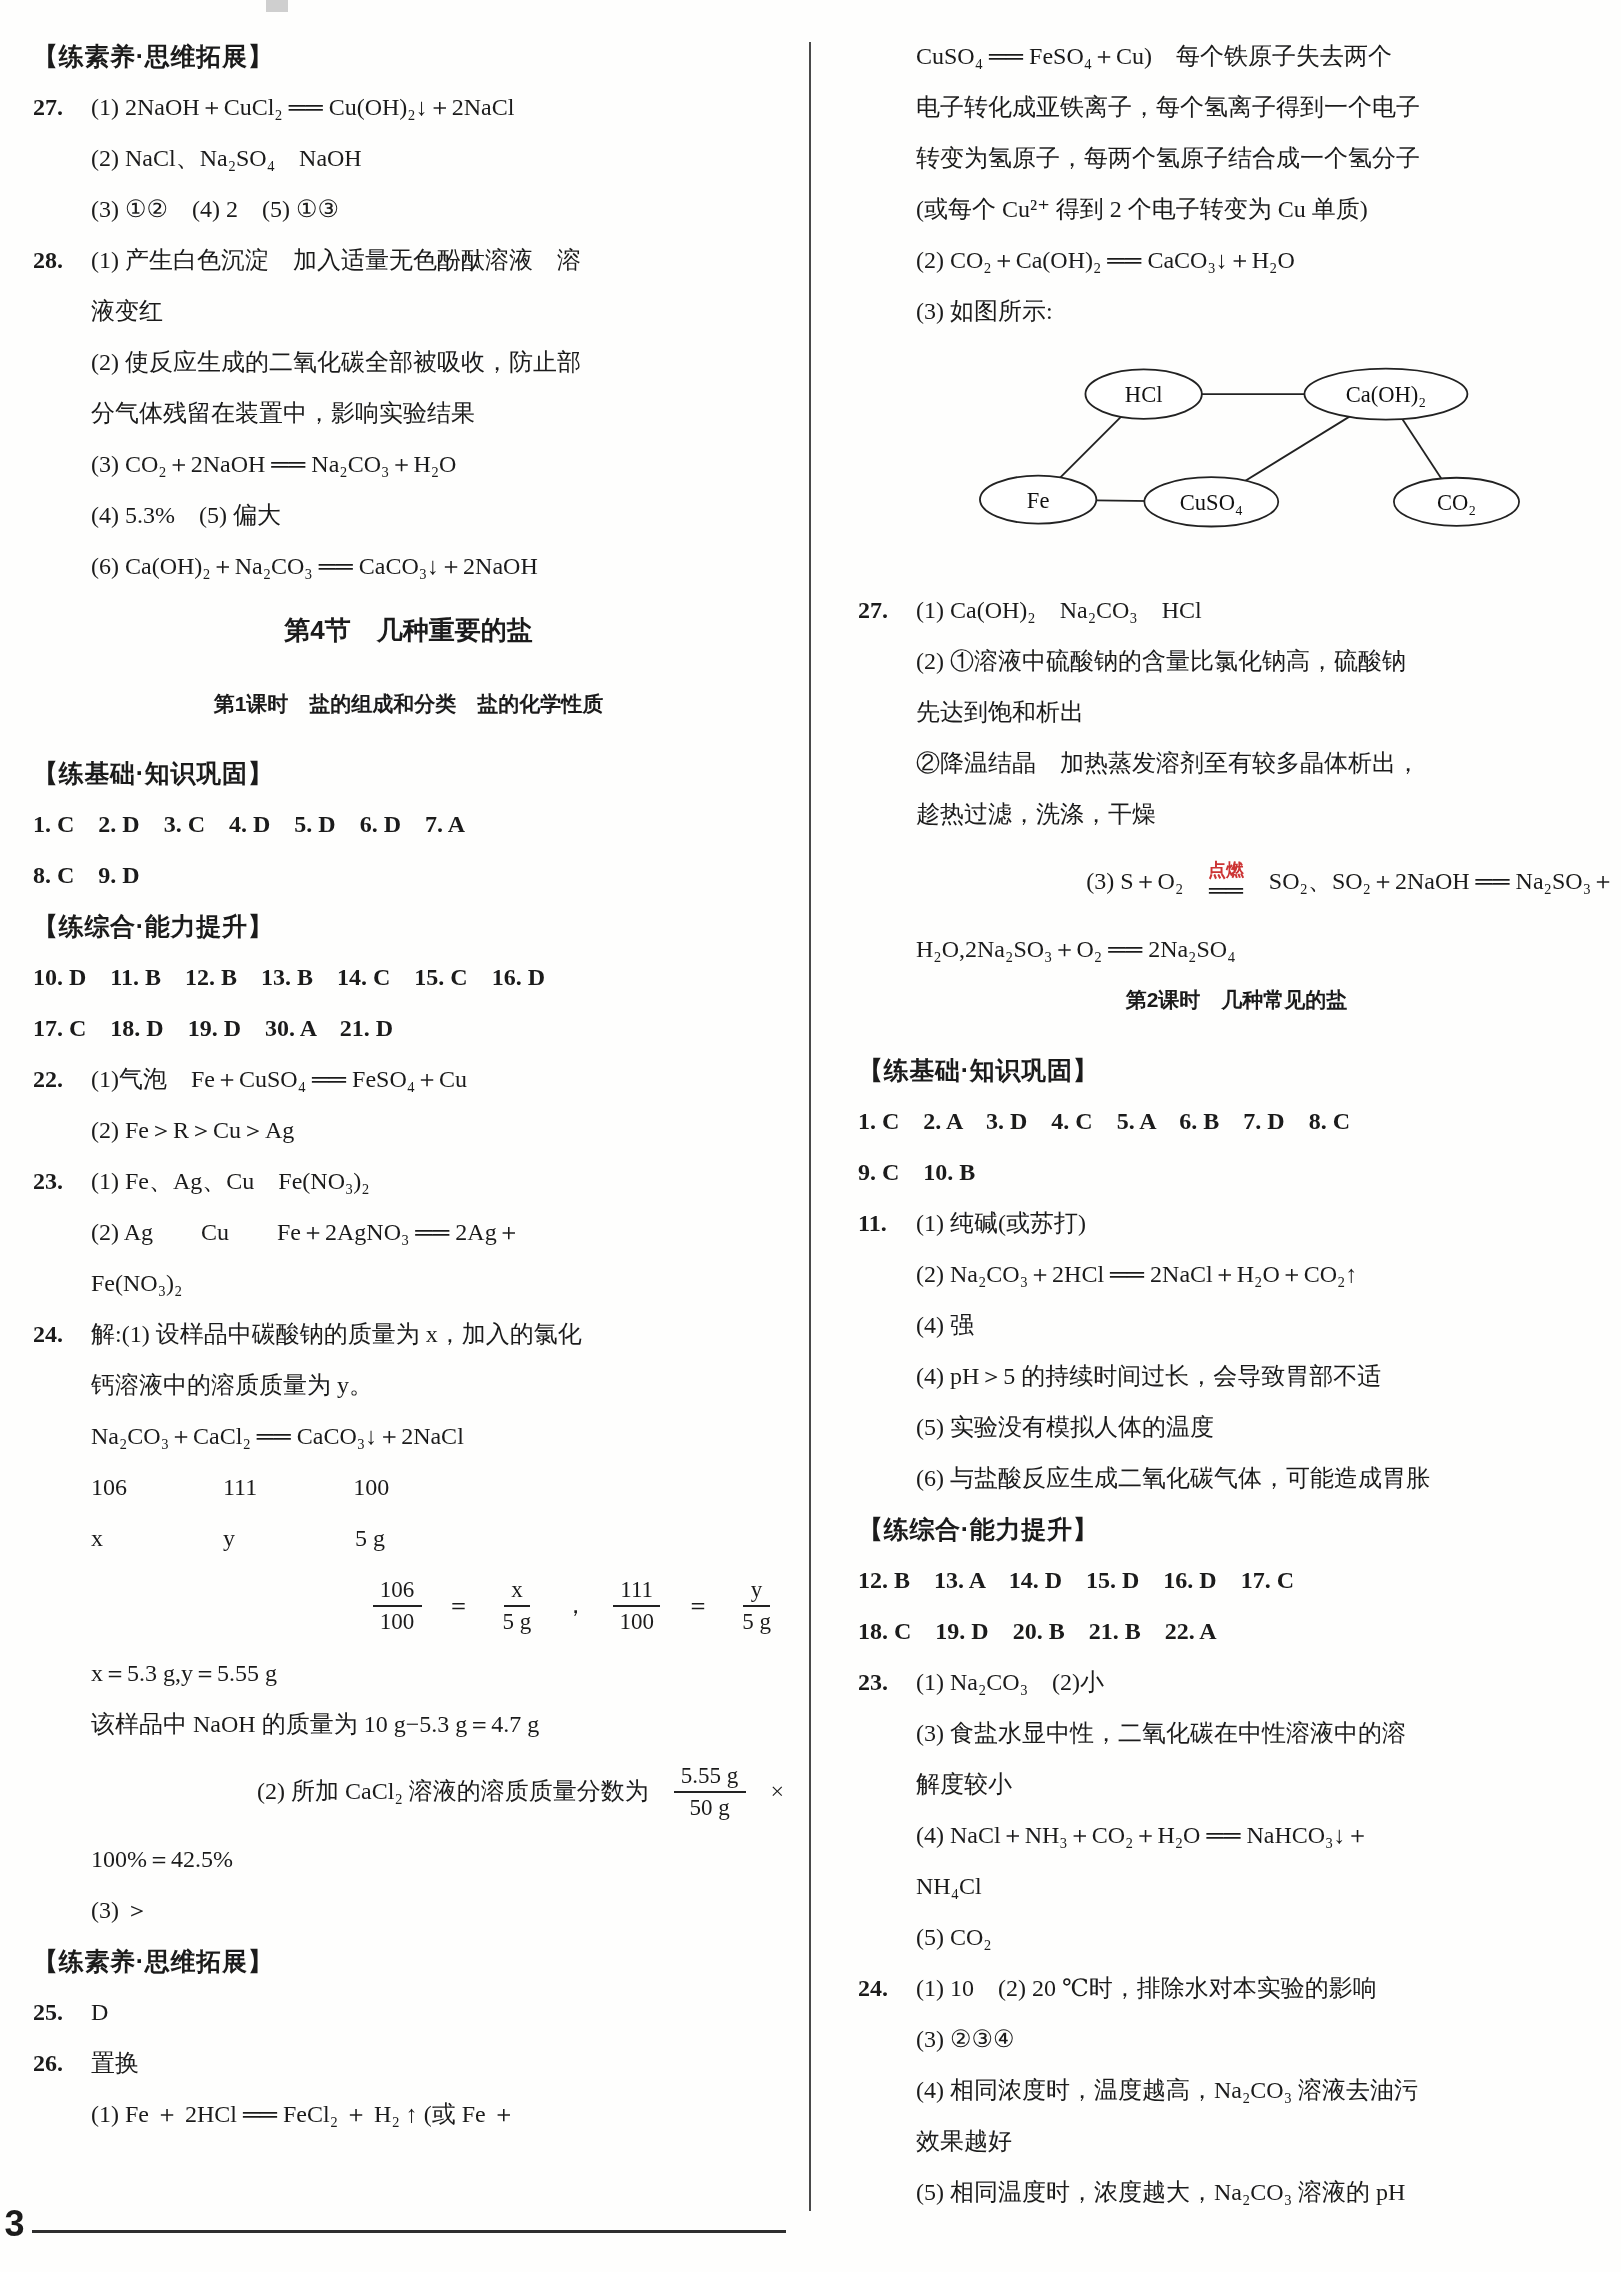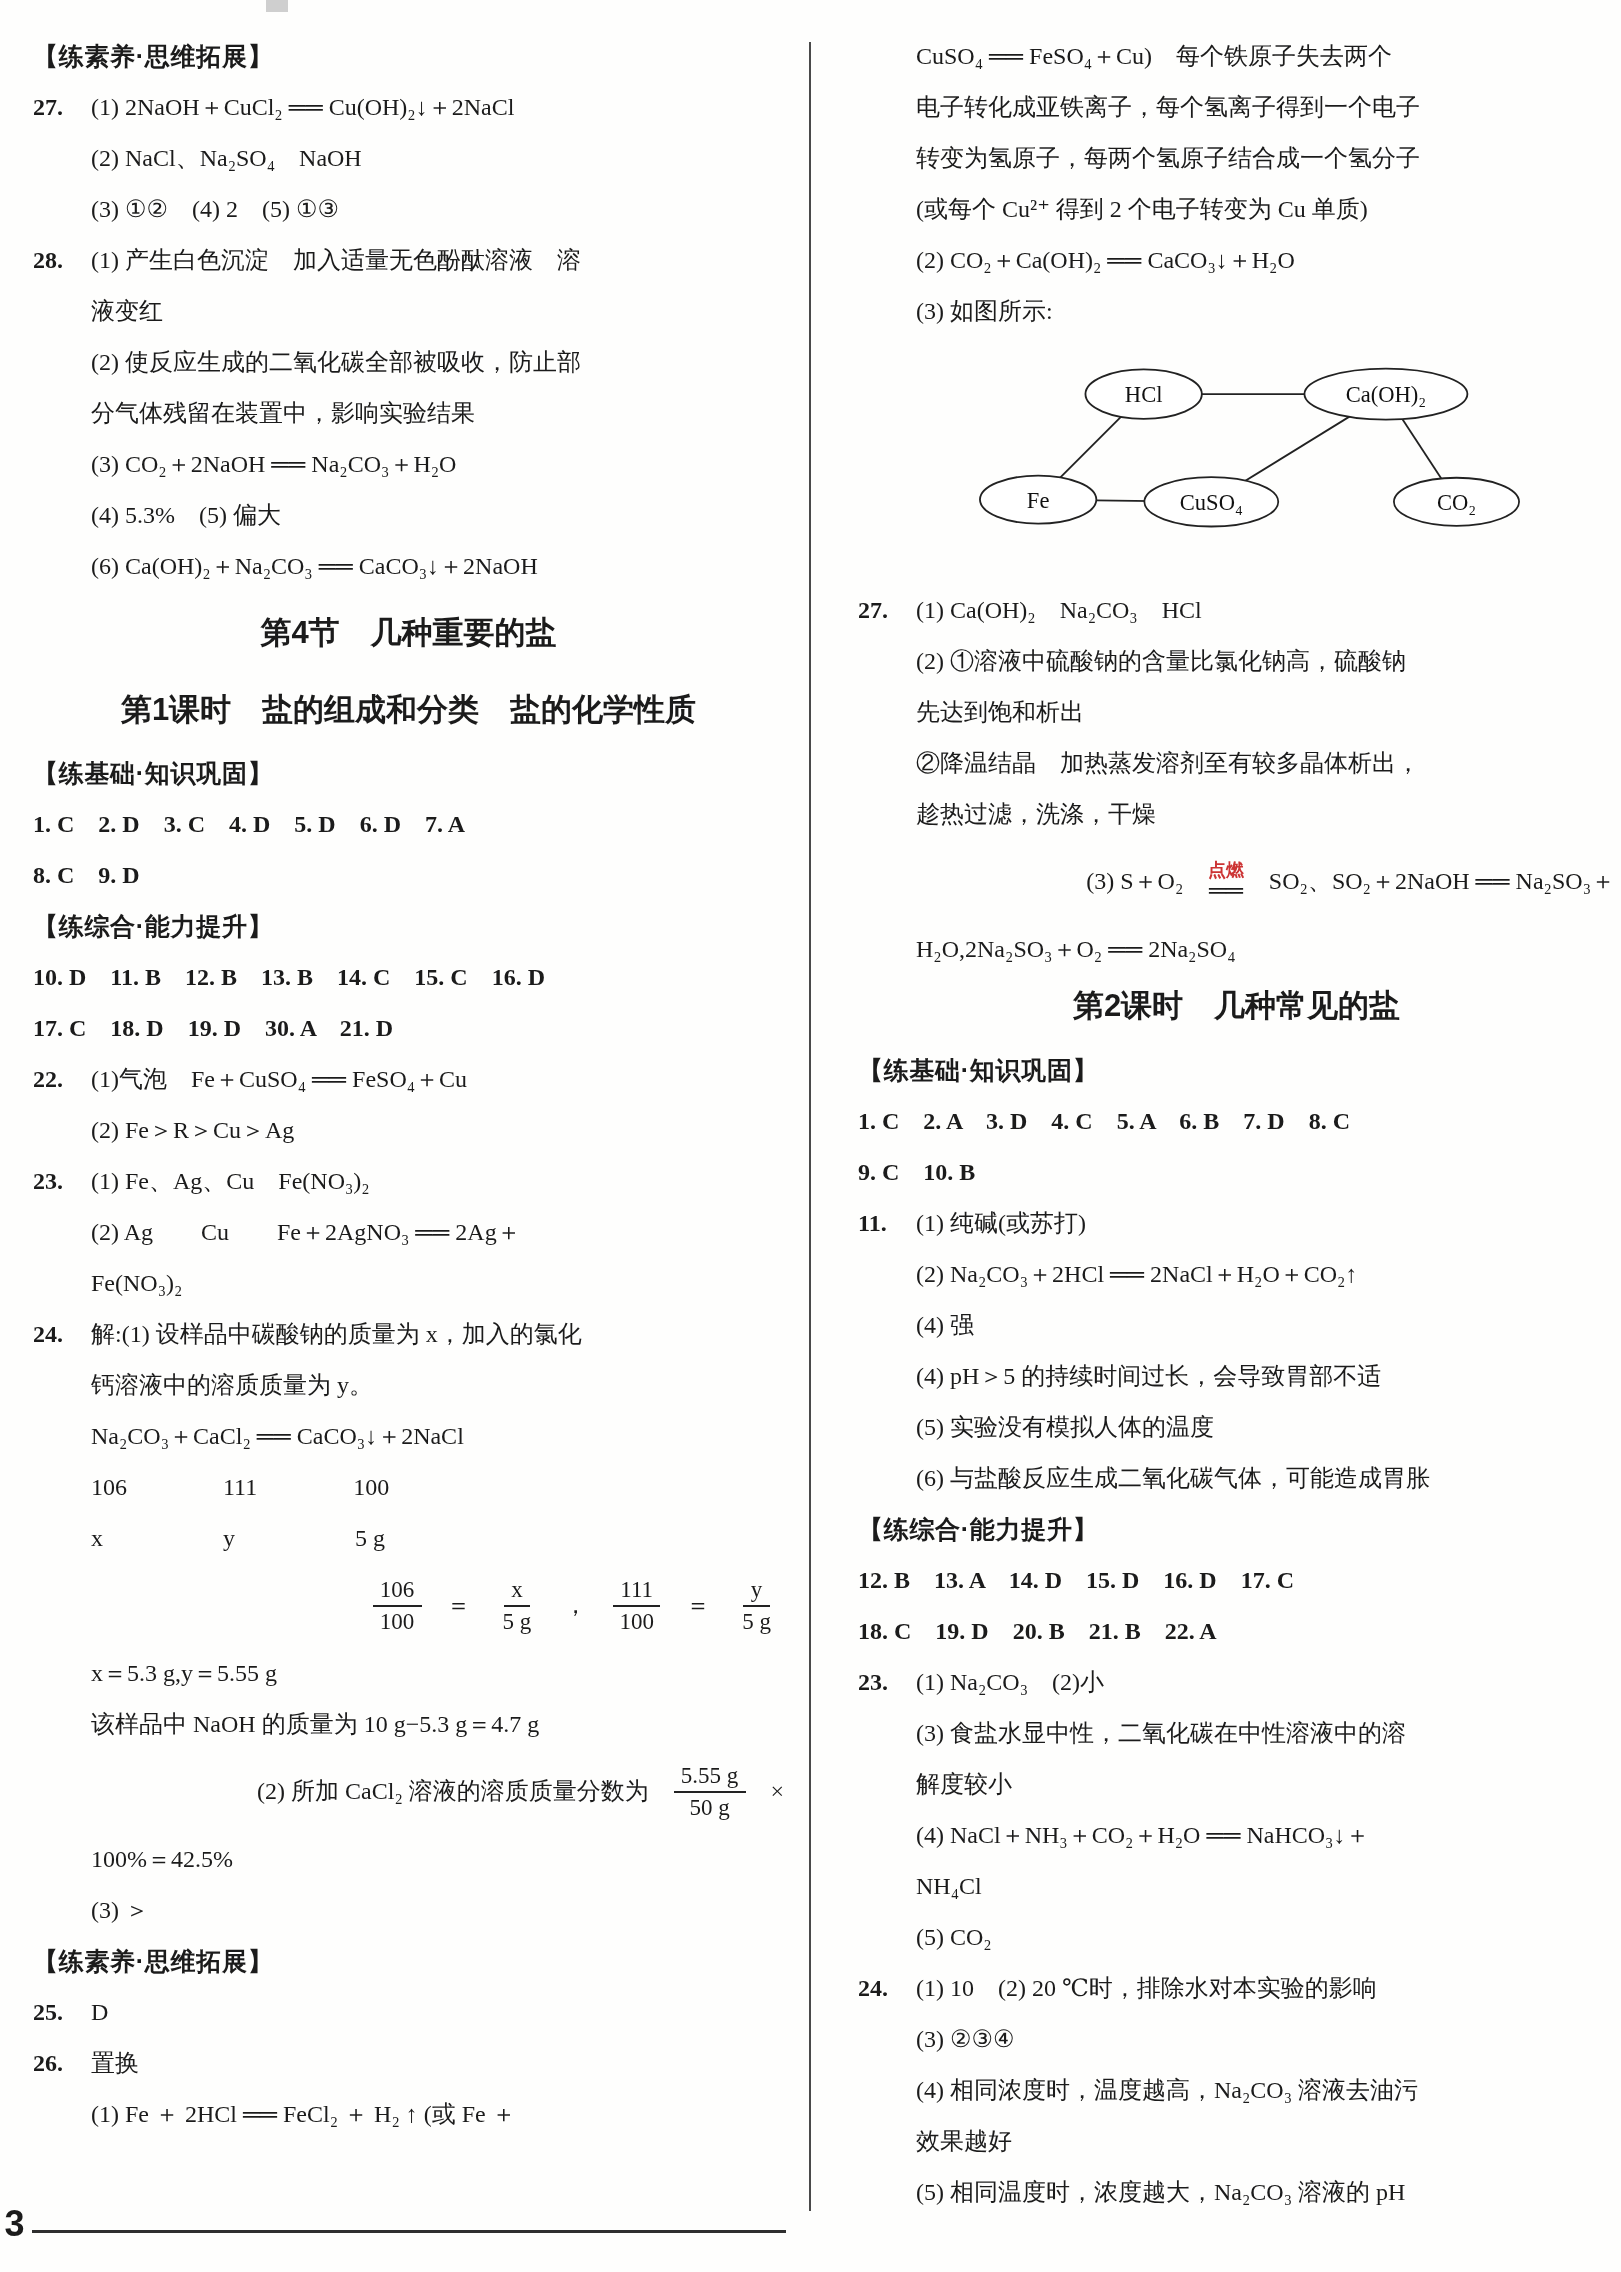--- a/index.html
+++ b/index.html
@@ -5,23 +5,23 @@
   html,body{margin:0;padding:0;background:#ffffff;}
   .page{position:relative;width:1621px;height:2273px;background:#fefefdff;
         font-family:"Liberation Serif","DejaVu Serif",serif;color:#1b1b1b;overflow:hidden;}
   .print-mark{position:absolute;left:266px;top:0;width:22px;height:11.6px;background:#cfcfcf;}
   .divider{position:absolute;left:809px;top:42px;height:2169px;width:1.5px;background:#4a4a4a;}
   .col{position:absolute;top:31px;}
   .col-left{left:33px;width:751px;}
   .col-right{left:858px;width:757px;}
   .line{font-size:24px;line-height:51px;min-height:51px;white-space:normal;}
   .header{font-family:"Liberation Sans","DejaVu Sans",sans-serif;font-weight:bold;font-size:25px;letter-spacing:0.7px;}
-  .chapter{font-family:"Liberation Sans","DejaVu Sans",sans-serif;font-weight:bold;font-size:31px;
+  .chapter{font-family:"Liberation Sans","DejaVu Sans",sans-serif;font-weight:bold;font-size:26px;
            text-align:center;line-height:1.25;padding:22px 0 13px;}
-  .lesson{font-family:"Liberation Sans","DejaVu Sans",sans-serif;font-weight:bold;font-size:31px;
+  .lesson{font-family:"Liberation Sans","DejaVu Sans",sans-serif;font-weight:bold;font-size:21px;
           text-align:center;line-height:1.3;padding:11.6px 0 7.3px;}
   .mcq{font-weight:bold;}
   .item{position:relative;padding-left:58px;}
   .item .num{position:absolute;left:0;top:0;font-weight:bold;}
   .cont{padding-left:58px;}
   .math{display:flex;align-items:center;flex-wrap:wrap;padding-left:58px;min-height:84px;column-gap:19px;justify-content:flex-end;}
   .frac{display:inline-flex;flex-direction:column;align-items:center;line-height:1.3;font-size:23px;margin:0 5.8px;}
   .frac .fn{border-bottom:2.2px solid #222;padding:0 7.3px;}
   .frac .fd{padding:0 7.3px;}
   .over{display:inline-flex;flex-direction:column;align-items:center;line-height:1.05;margin:0 5.8px;}

